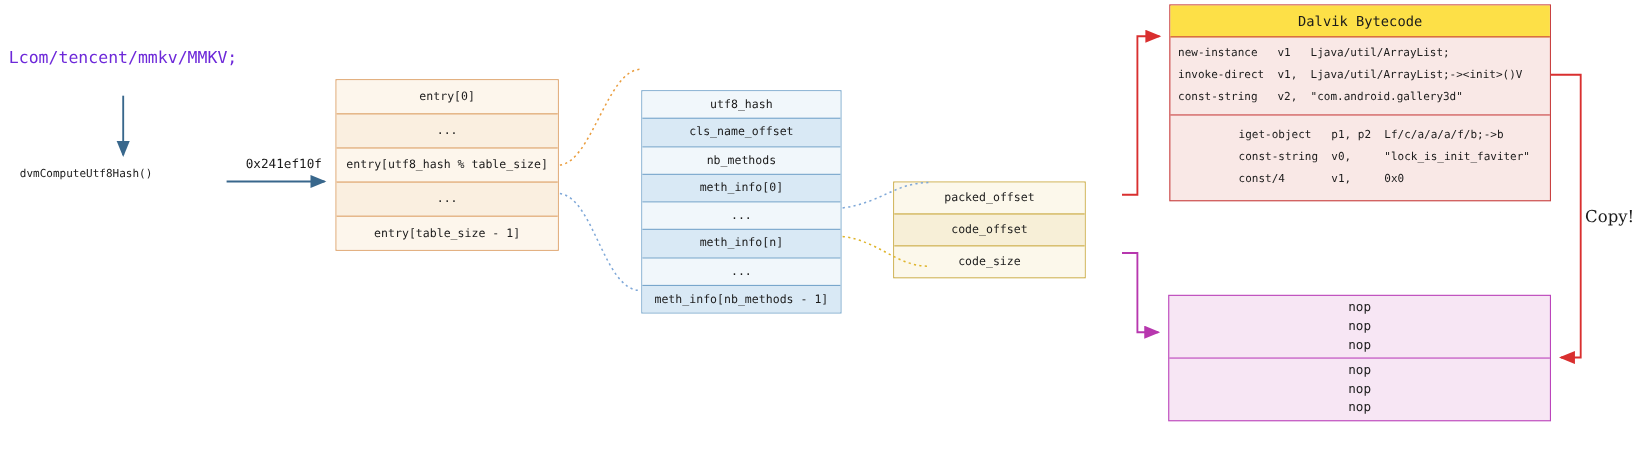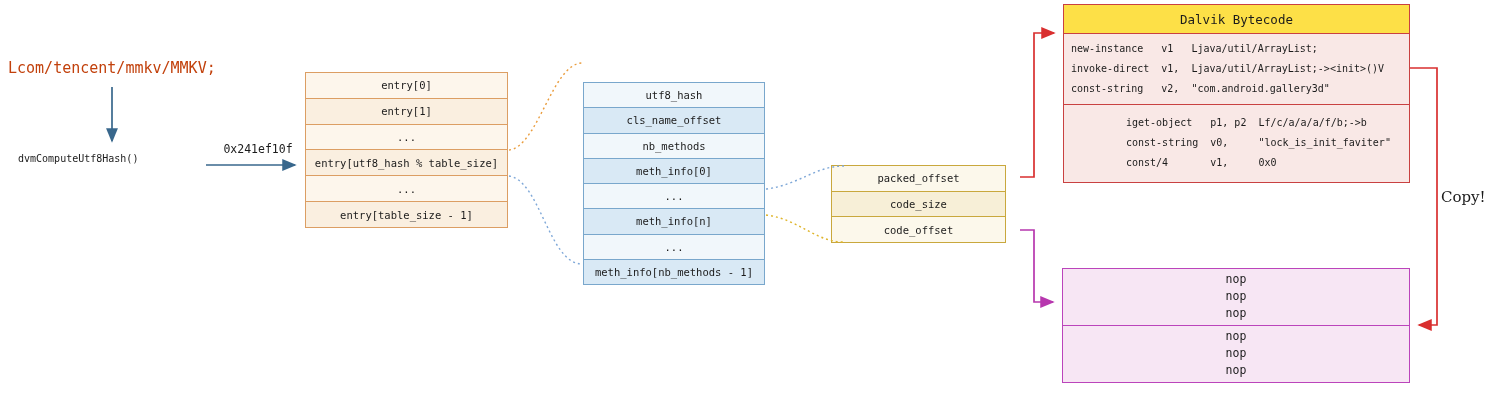--- a/index.html
+++ b/index.html
@@ -6,21 +6,21 @@
   html,body { background:#ffffff; }
   #stage {
     position:relative; width:1486px; height:412px; overflow:hidden;
     background:#ffffff;
     font-family:"DejaVu Sans Mono","Liberation Mono",monospace;
     color:#1b1b1b;
   }
   .abs { position:absolute; }
 
   
-  #class-name { left:8px; top:59px; font-size:15px; color:#c2410c; letter-spacing:0; }
+  #class-name { left:8px; top:43px; font-size:15px; color:#6d28d9; letter-spacing:0; }
   #function-name { left:18px; top:153px; font-size:10px; color:#1b1b1b; }
   #hash-label { left:212px; top:142px; width:92px; text-align:center; font-size:11.5px; }
   #copy-label { left:1441px; top:188px; font-size:15px; font-family:"DejaVu Serif","Liberation Serif",serif; }
 
   
   .struct { position:absolute; display:flex; flex-direction:column; }
   .struct .cell {
     flex:1; display:flex; align-items:center; justify-content:center;
     font-size:10.5px; white-space:nowrap;
   }
@@ -28,21 +28,21 @@
   #hash-table { left:305px; top:72px; width:203px; height:156px; border:1.2px solid #DC9E63; }
   #hash-table .cell { border-top:1px solid #DC9E63; background:#FDF6EC; }
   #hash-table .cell:first-child { border-top:none; }
   #hash-table .cell:nth-child(even) { background:#FAEFE0; }
 
   #class-table { left:583px; top:62px; width:182px; height:203px; border:1.2px solid #79A7CC;margin-top:20px; }
   #class-table .cell { border-top:1px solid #79A7CC; background:#F1F7FB; }
   #class-table .cell:first-child { border-top:none; }
   #class-table .cell:nth-child(even) { background:#D9E9F5; }
 
-  #method-table { left:831px; top:165px; width:175px; height:78px; border:1.2px solid #C9A83D;justify-content:space-between; }
+  #method-table { left:812px; top:165px; width:175px; height:88px; border:1.2px solid #C9A83D;justify-content:space-between; }
   #method-table .cell { border-top:1px solid #C9A83D; background:#FCF8EB; }
   #method-table .cell:first-child { border-top:none; }
   #method-table .cell:nth-child(even) { background:#F7EFD7; }
 
   
   #dalvik-box {
     left:1063px; top:4px; width:347px; border:1.5px solid #C94141;
     background:#F9E8E6;
   }
   #dalvik-box .hdr {
@@ -73,42 +73,41 @@
 
 <div id="stage">
 
   <div class="abs" id="class-name">Lcom/tencent/mmkv/MMKV;</div>
   <div class="abs" id="function-name">dvmComputeUtf8Hash()</div>
   <div class="abs" id="hash-label">0x241ef10f</div>
   <div class="abs" id="copy-label">Copy!</div>
 
   <div class="struct" id="hash-table">
     <div class="cell">entry[0]</div>
-    <div class="cell">entry[1]</div>
     <div class="cell">...</div>
     <div class="cell">entry[utf8_hash % table_size]</div>
     <div class="cell">...</div>
     <div class="cell">entry[table_size - 1]</div>
   </div>
 
   <div class="struct" id="class-table">
     <div class="cell">utf8_hash</div>
     <div class="cell">cls_name_offset</div>
     <div class="cell">nb_methods</div>
     <div class="cell">meth_info[0]</div>
     <div class="cell">...</div>
     <div class="cell">meth_info[n]</div>
     <div class="cell">...</div>
     <div class="cell">meth_info[nb_methods - 1]</div>
   </div>
 
   <div class="struct" id="method-table">
     <div class="cell">packed_offset</div>
+    <div class="cell">code_offset</div>
     <div class="cell">code_size</div>
-    <div class="cell">code_offset</div>
   </div>
 
   <div class="abs" id="dalvik-box">
     <div class="hdr">Dalvik Bytecode</div>
     <div class="codeblock" id="dalvik-block1">
       <div class="line">new-instance   v1   Ljava/util/ArrayList;</div>
       <div class="line">invoke-direct  v1,  Ljava/util/ArrayList;-&gt;&lt;init&gt;()V</div>
       <div class="line">const-string   v2,  "com.android.gallery3d"</div>
     </div>
     <div class="codeblock" id="dalvik-block2">

